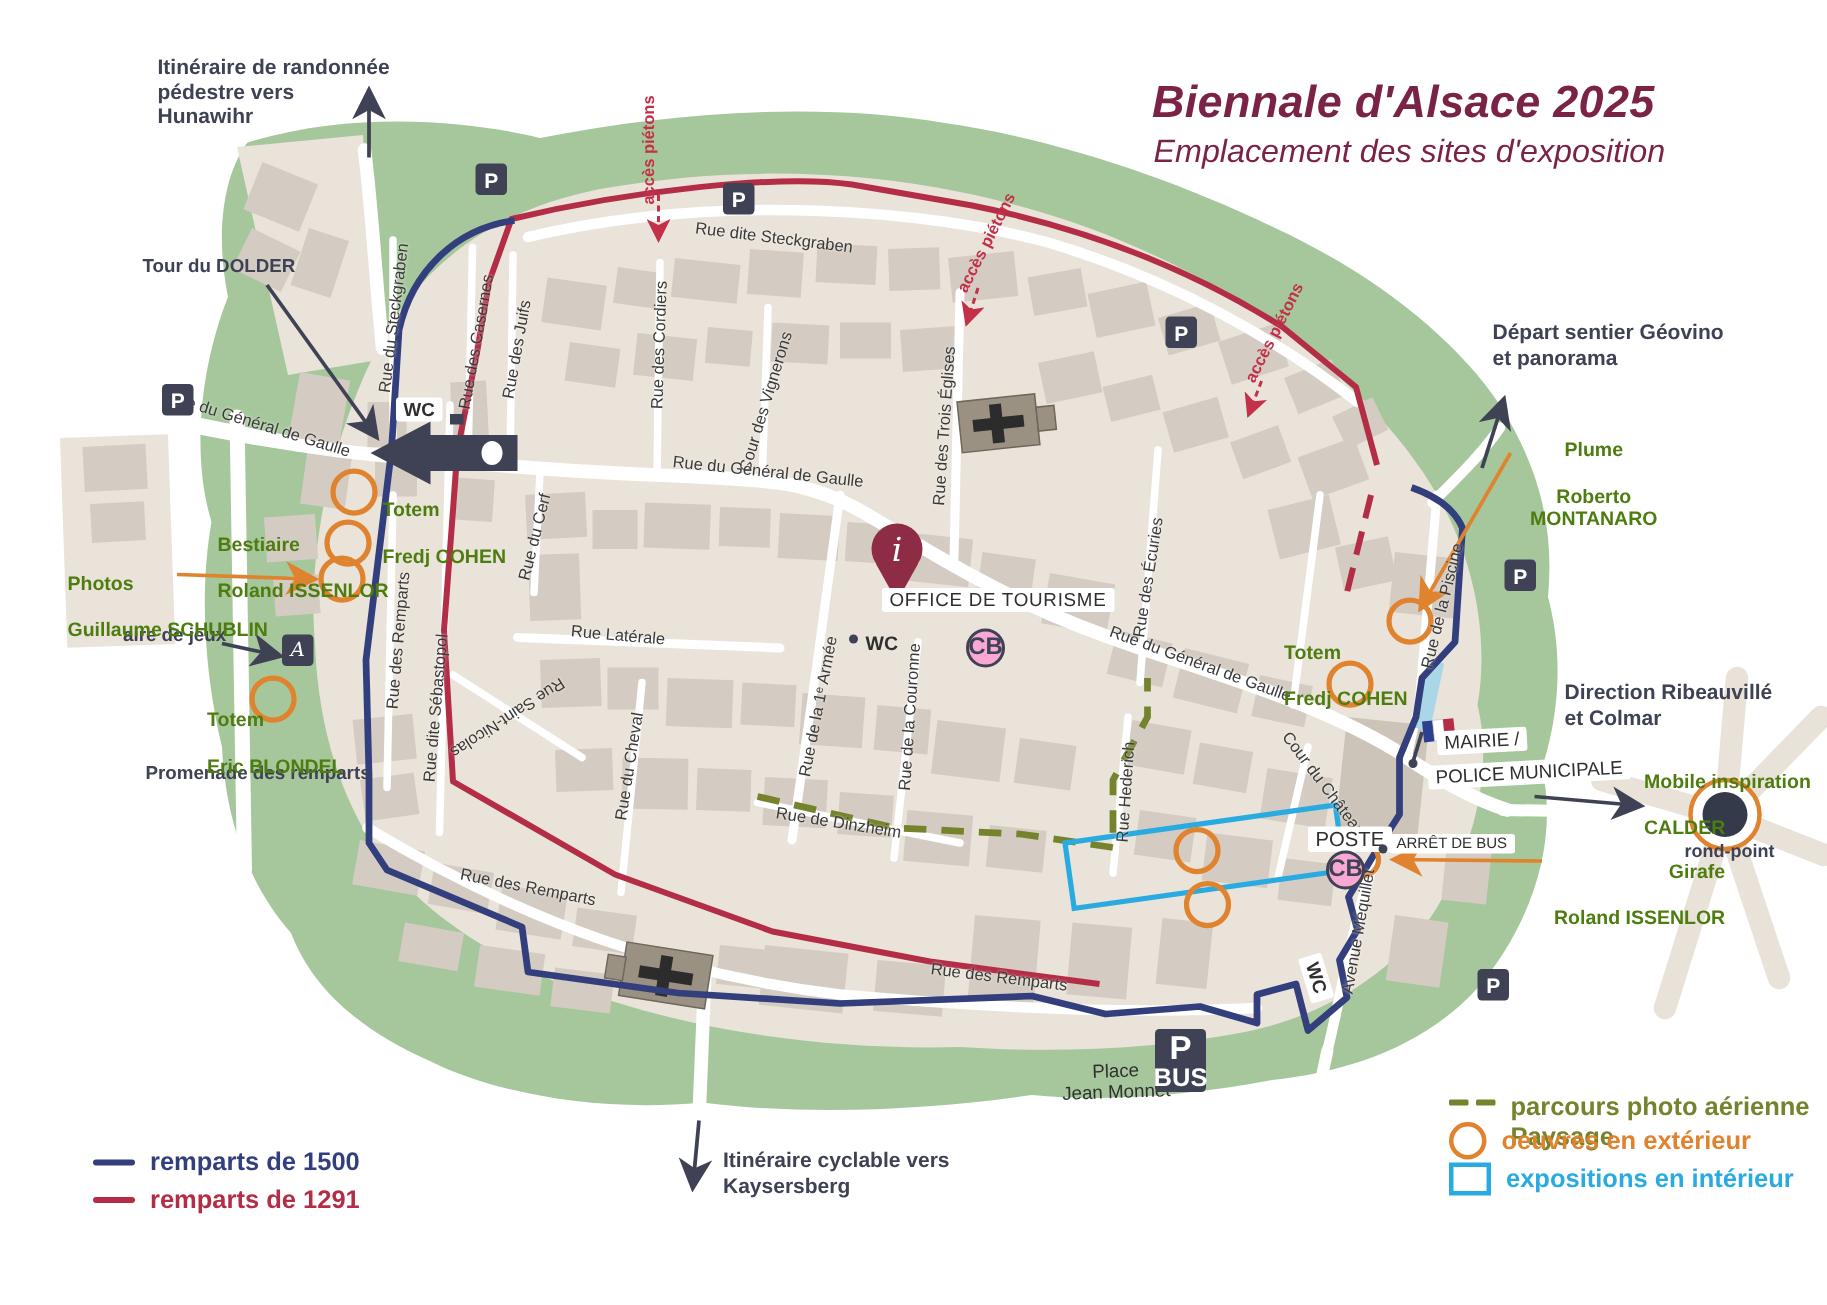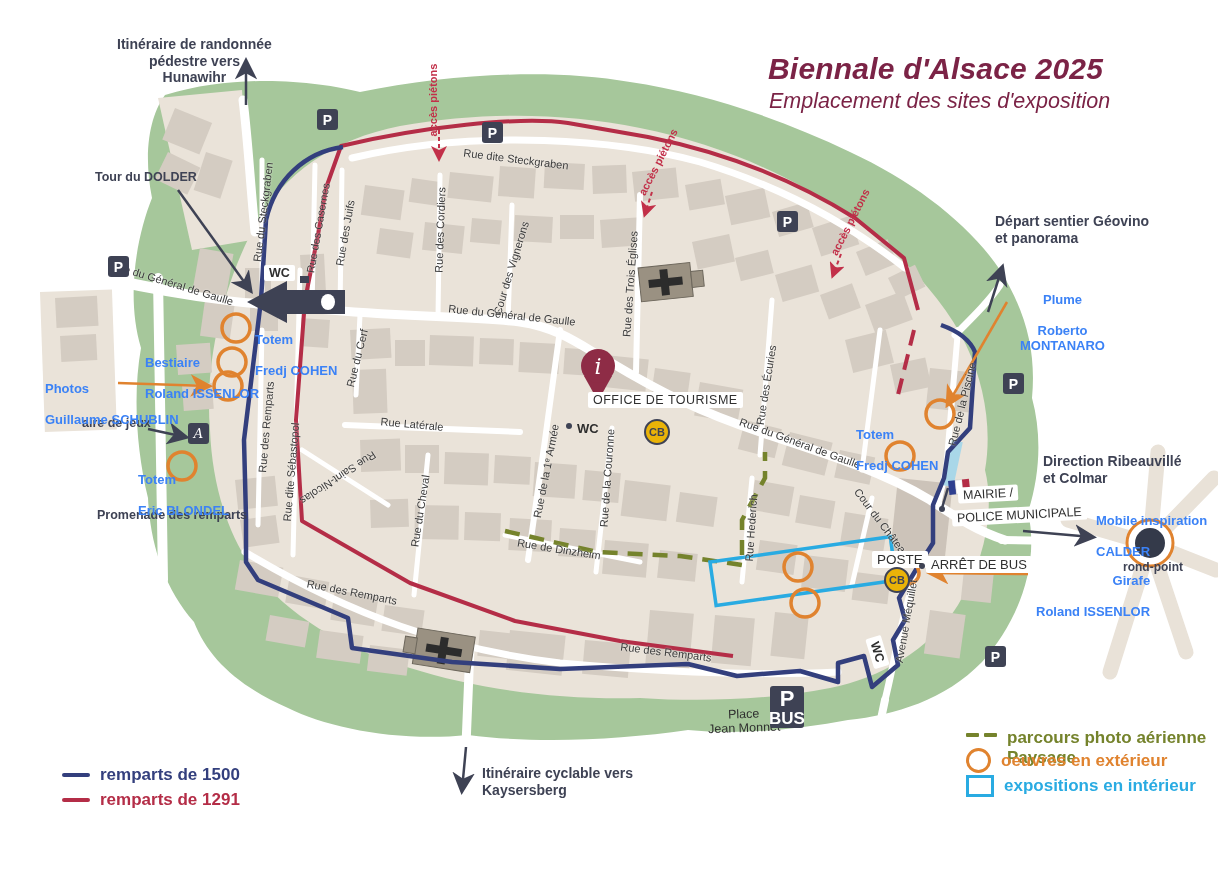--- a/index.html
+++ b/index.html
@@ -5,36 +5,36 @@
   html,body{margin:0;padding:0;background:#fff;}
   #stage{position:relative;width:1218px;height:870px;background:#fff;overflow:hidden;
          font-family:"Liberation Sans",sans-serif;}
   #basemap{position:absolute;left:0;top:0;}
   .lbl{position:absolute;white-space:pre-line;}
   .dir{font-weight:bold;color:#3e4254;font-size:14px;line-height:1.18;}
   .dir-sm{font-weight:bold;color:#3e4254;font-size:12.5px;}
   .street{font-size:11px;color:#3a3a3a;white-space:nowrap;
           transform-origin:center;text-shadow:0 0 2px rgba(255,255,255,.8);}
   .ctr{transform:translate(-50%,-50%);}
-  .orange{color:#3b82f6;font-weight:bold;font-size:13px;line-height:1.2;white-space:pre-line;}
+  .orange{color:#4d7c0f;font-weight:bold;font-size:13px;line-height:1.2;white-space:pre-line;}
   .acces{color:#c23049;font-weight:bold;font-size:11px;white-space:nowrap;transform-origin:center;}
   .chip{position:absolute;background:#fff;color:#2f2f2f;padding:1px 5px;font-size:12.5px;
         white-space:nowrap;border-radius:2px;}
   .p-chip{position:absolute;width:21px;height:21px;background:#3e4254;color:#fff;
           font-weight:bold;font-size:14px;display:flex;align-items:center;justify-content:center;
           border-radius:3px;}
   .pbus-chip{position:absolute;width:34px;height:42px;background:#3e4254;color:#fff;
           font-weight:bold;display:flex;flex-direction:column;align-items:center;justify-content:center;
           border-radius:3px;line-height:1;}
   .pbus-chip .p{font-size:22px;} .pbus-chip .bus{font-size:17px;}
   .a-chip{position:absolute;width:21px;height:21px;background:#3e4254;color:#fff;
           font-family:"DejaVu Serif",serif;font-style:italic;font-size:13px;
           display:flex;align-items:center;justify-content:center;border-radius:3px;}
-  .cb-circle{position:absolute;width:22px;height:22px;border:2.5px solid #3e4254;background:#eab308;
-          color:#3e4254;font-weight:bold;font-size:11px;border-radius:50%;
+  .cb-circle{position:absolute;width:22px;height:22px;border:2.5px solid #3e4254;background:#f9a8d4;
+          color:#3e4254;font-weight:bold;font-size:16px;border-radius:50%;
           display:flex;align-items:center;justify-content:center;}
   .dot{position:absolute;width:6px;height:6px;border-radius:50%;background:#3e4254;}
   #title{position:absolute;left:768px;top:52px;color:#7b2346;font-weight:bold;
          font-style:italic;font-size:30px;letter-spacing:.2px;}
   #subtitle{position:absolute;left:769px;top:89px;color:#7b2346;font-style:italic;font-size:21.5px;}
   .leg-row{position:absolute;display:flex;align-items:center;gap:10px;}
   .leg-line{width:28px;height:3.5px;border-radius:2px;}
   .leg-text{font-weight:bold;font-size:17px;line-height:1.15;white-space:pre-line;}
   .leg-dashes{display:flex;gap:5px;}
   .leg-dash{width:13px;height:3.5px;background:#75832c;border-radius:1px;}
@@ -293,21 +293,21 @@
   <g stroke="#c23049" stroke-width="2" fill="none" stroke-dasharray="4 3">
     <line x1="439" y1="130" x2="439" y2="158" marker-end="url(#mR)"></line>
     <line x1="652" y1="192" x2="645" y2="214" marker-end="url(#mR)"></line>
     <line x1="841" y1="254" x2="833" y2="275" marker-end="url(#mR)"></line>
   </g>
 </svg>
 
 <div id="title">Biennale d'Alsace 2025</div>
 <div id="subtitle">Emplacement des sites d'exposition</div>
 
-<div class="lbl dir" style="left:117px;top:36px;text-align:center;">Itinéraire de randonnée
+<div class="lbl dir" style="left:105px;top:36px;">Itinéraire de randonnée
 pédestre vers
 Hunawihr</div>
 <div class="lbl dir-sm" style="left:95px;top:170px;">Tour du DOLDER</div>
 <div class="lbl dir" style="left:995px;top:213px;">Départ sentier Géovino
 et panorama</div>
 <div class="lbl dir" style="left:482px;top:765px;">Itinéraire cyclable vers
 Kaysersberg</div>
 <div class="lbl dir" style="left:1043px;top:453px;">Direction Ribeauvillé
 et Colmar</div>
 <div class="lbl dir-sm" style="left:82px;top:416px;">aire de jeux</div>
@@ -349,21 +349,21 @@
 
 <div class="chip" style="left:588px;top:392px;letter-spacing:.5px;">OFFICE DE TOURISME</div>
 <div class="chip" style="left:264px;top:265px;font-weight:bold;">WC</div>
 <div class="lbl" style="left:577px;top:421px;font-size:13px;color:#2f2f2f;font-weight:bold;">WC</div>
 <div class="dot" style="left:566px;top:423px;"></div>
 <div class="cb-circle" style="left:644px;top:419px;">CB</div>
 <div class="chip" style="left:958px;top:486px;transform:rotate(-3deg);">MAIRIE /</div>
 <div class="chip" style="left:952px;top:507px;transform:rotate(-3deg);">POLICE MUNICIPALE</div>
 <div class="chip" style="left:872px;top:551px;font-size:13.5px;">POSTE</div>
 <div class="cb-circle" style="left:884px;top:567px;">CB</div>
-<div class="chip" style="left:926px;top:556px;font-size:13px;">ARRÊT DE BUS</div>
+<div class="chip" style="left:926px;top:556px;font-size:10px;">ARRÊT DE BUS</div>
 <div class="dot" style="left:919px;top:563px;"></div>
 <div class="chip" style="left:862px;top:644px;transform:rotate(73deg);font-weight:bold;">WC</div>
 
 <div class="p-chip" style="left:108px;top:256px;">P</div>
 <div class="p-chip" style="left:317px;top:109px;">P</div>
 <div class="p-chip" style="left:482px;top:122px;">P</div>
 <div class="p-chip" style="left:777px;top:211px;">P</div>
 <div class="p-chip" style="left:1003px;top:373px;">P</div>
 <div class="p-chip" style="left:985px;top:646px;">P</div>
 <div class="pbus-chip" style="left:770px;top:686px;">

